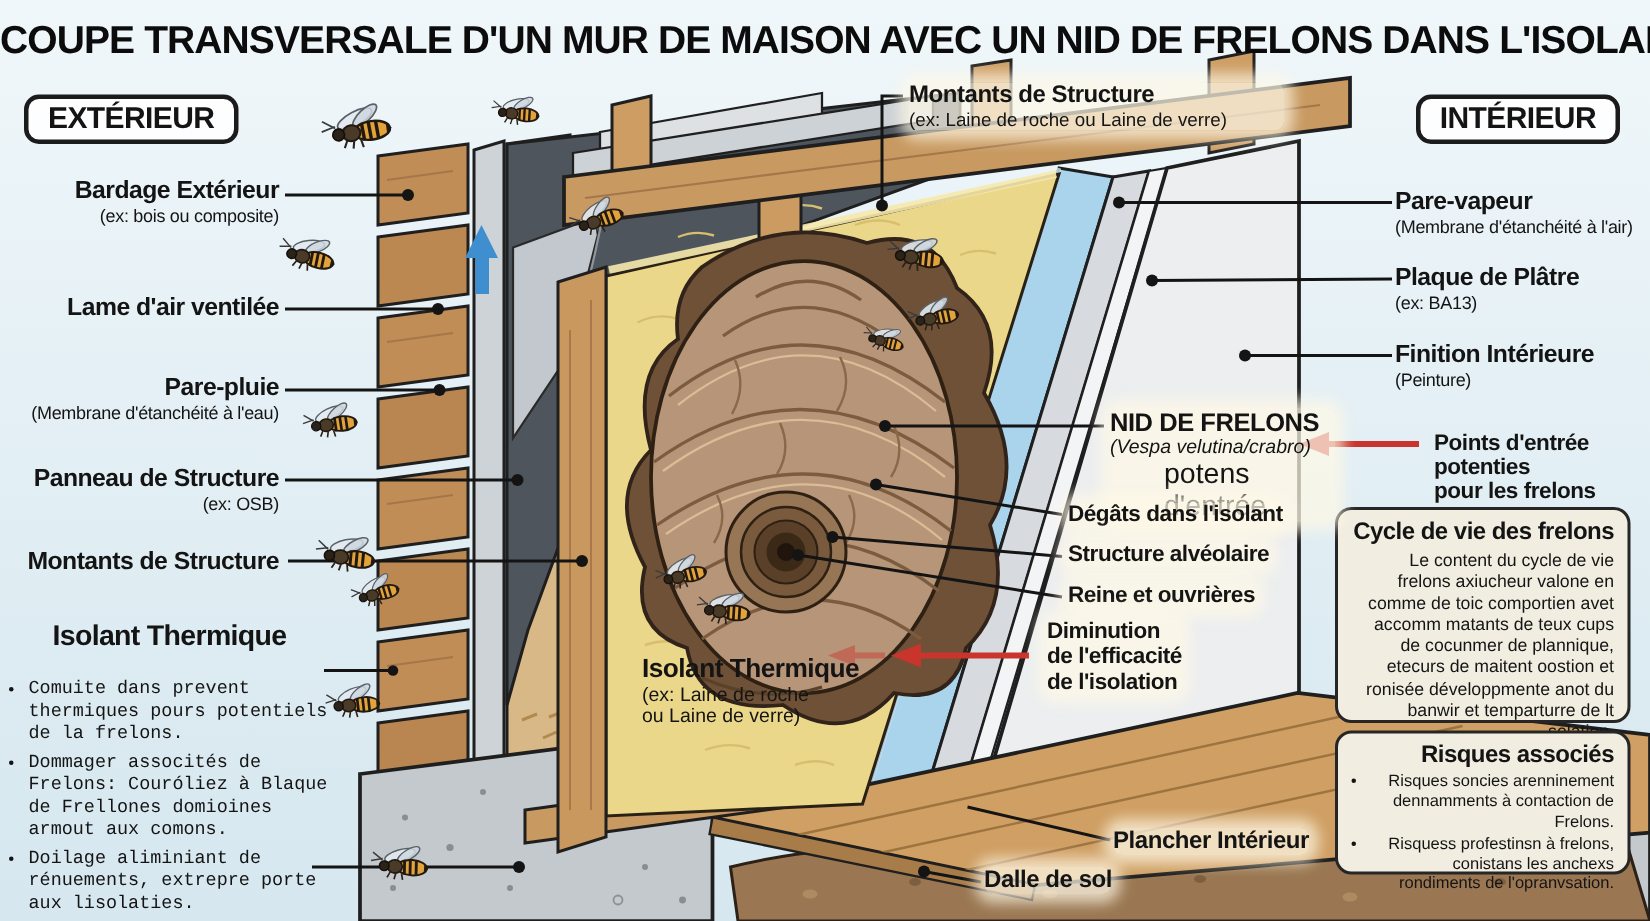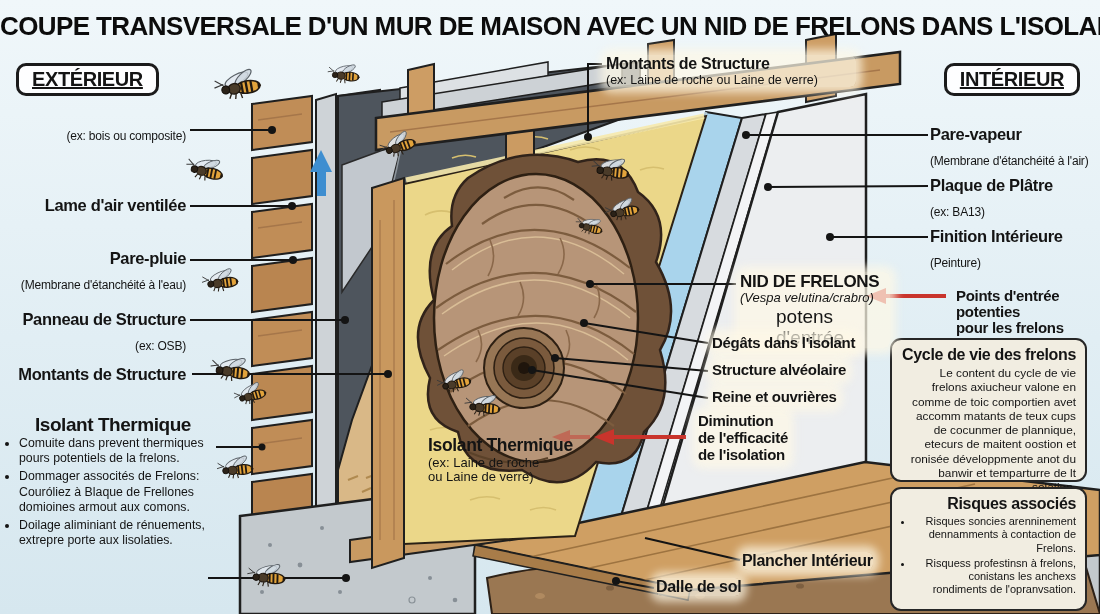--- a/index.html
+++ b/index.html
@@ -3,34 +3,34 @@
 <meta charset="utf-8">
 <style>
   html,body{margin:0;padding:0;background:#cfe3ec;}
   .stage{position:relative;width:1100px;height:614px;overflow:hidden;
     background:linear-gradient(180deg,#f0f7fa 0%,#e1eef4 55%,#d6e7ef 100%);
     font-family:"Liberation Sans",sans-serif;color:#141414;}
   svg.illus{position:absolute;left:0;top:0;}
   .title{position:absolute;top:11px;left:0;width:100%;text-align:center;
     font-size:26px;font-weight:800;letter-spacing:-0.6px;color:#0c0c0c;white-space:nowrap;}
   .badge{position:absolute;top:63px;border:3px solid #1b1b1b;border-radius:10px;
-    background:rgba(255,255,255,.9);padding:2px 13px;font-size:20px;font-weight:800;letter-spacing:-0.4px;text-decoration:underline;}
+    background:rgba(255,255,255,.9);padding:2px 13px;font-size:20px;font-weight:800;letter-spacing:-0.4px;}
   .badge.ext{left:16px;}
   .badge.int{right:20px;margin-left:44px;}
   .lbl{position:absolute;line-height:1.08;}
   .lbl .t{font-size:16.5px;font-weight:800;letter-spacing:-0.35px;}
-  .lbl .s{font-size:12px;font-weight:500;margin-top:11px;letter-spacing:-0.2px;}
+  .lbl .s{font-size:12px;font-weight:500;margin-top:1px;letter-spacing:-0.2px;}
   .ra{left:0;width:186px;text-align:right;}
   .la{left:930px;width:182px;text-align:left;}
   .cl{position:absolute;line-height:1.12;}
   .halo{background:rgba(253,248,230,.72);box-shadow:0 0 9px 6px rgba(253,248,230,.72);border-radius:6px;}
   .bold15{font-size:15px;font-weight:800;letter-spacing:-0.3px;}
   .iso-block{position:absolute;left:4px;top:414px;width:218px;}
   .iso-title{font-size:19px;font-weight:800;text-align:center;letter-spacing:-0.45px;}
-  .iso-list{margin:0 0 0;padding-left:15px;font-size:12.3px;line-height:1.24;}
+  .iso-list{margin:16px 0 0;padding-left:15px;font-size:12.3px;line-height:1.24;font-family:Liberation Mono, monospace;}
   .iso-list li{margin-bottom:3px;}
   .info-box{position:absolute;left:890px;width:197px;background:#f1ede1;border:2.5px solid #262626;
     border-radius:11px;padding:6px 9px;box-sizing:border-box;text-align:right;}
   .box-title{font-size:16px;font-weight:800;letter-spacing:-0.35px;}
   .box-body{font-size:11.8px;line-height:1.21;margin-top:2px;}
   .box-list{margin:2px 0 0;padding-left:13px;font-size:11px;line-height:1.21;}
   .box-list li{margin-bottom:2px;}
   .nid-t{font-size:17px;font-weight:800;letter-spacing:-0.3px;}
   .nid-s1{font-size:13px;font-style:italic;}
   .nid-s2{font-size:19px;margin-left:36px;}
@@ -233,20 +233,21 @@
     <use href="#wasp" transform="translate(456,384) rotate(-12) scale(0.85)"></use>
     <use href="#wasp" transform="translate(484,408) rotate(6) scale(0.9)"></use>
   </g>
 </svg>
 
 <div class="title">COUPE TRANSVERSALE D'UN MUR DE MAISON AVEC UN NID DE FRELONS DANS L'ISOLANT</div>
 <div class="badge ext">EXTÉRIEUR</div>
 <div class="badge int">INTÉRIEUR</div>
 
 <div class="lbl ra" style="top:119px">
+  <div class="t">Bardage Extérieur</div>
   <div class="s">(ex: bois ou composite)</div>
 </div>
 <div class="lbl ra" style="top:197px">
   <div class="t">Lame d'air ventilée</div>
 </div>
 <div class="lbl ra" style="top:250px">
   <div class="t">Pare-pluie</div>
   <div class="s">(Membrane d'étanchéité à l'eau)</div>
 </div>
 <div class="lbl ra" style="top:311px">
@@ -279,21 +280,21 @@
 </div>
 <div class="lbl" style="left:956px;top:288px;width:150px">
   <div class="bold15">Points d'entrée potenties</div>
   <div class="bold15">pour les frelons</div>
 </div>
 
 <div class="info-box" style="top:338px;height:144px">
   <div class="box-title">Cycle de vie des frelons</div>
   <div class="box-body">Le content du cycle de vie frelons axiucheur valone en comme de toic comportien avet accomm matants de teux cups de cocunmer de plannique, etecurs de maitent oostion et ronisée développmente anot du banwir et temparturre de lt solation.</div>
 </div>
-<div class="info-box" style="top:487px;height:124px">
+<div class="info-box" style="top:487px;height:96px">
   <div class="box-title">Risques associés</div>
   <ul class="box-list">
         <li>Risques soncies arenninement dennamments à contaction de Frelons.</li>
         <li>Risquess profestinsn à frelons, conistans les anchexs rondiments de l'opranvsation.</li>
       </ul>
 </div>
 
 <div class="cl halo" style="left:606px;top:55px;width:250px">
   <div class="c-title">Montants de Structure</div>
   <div class="c-sub">(ex: Laine de roche ou Laine de verre)</div>

